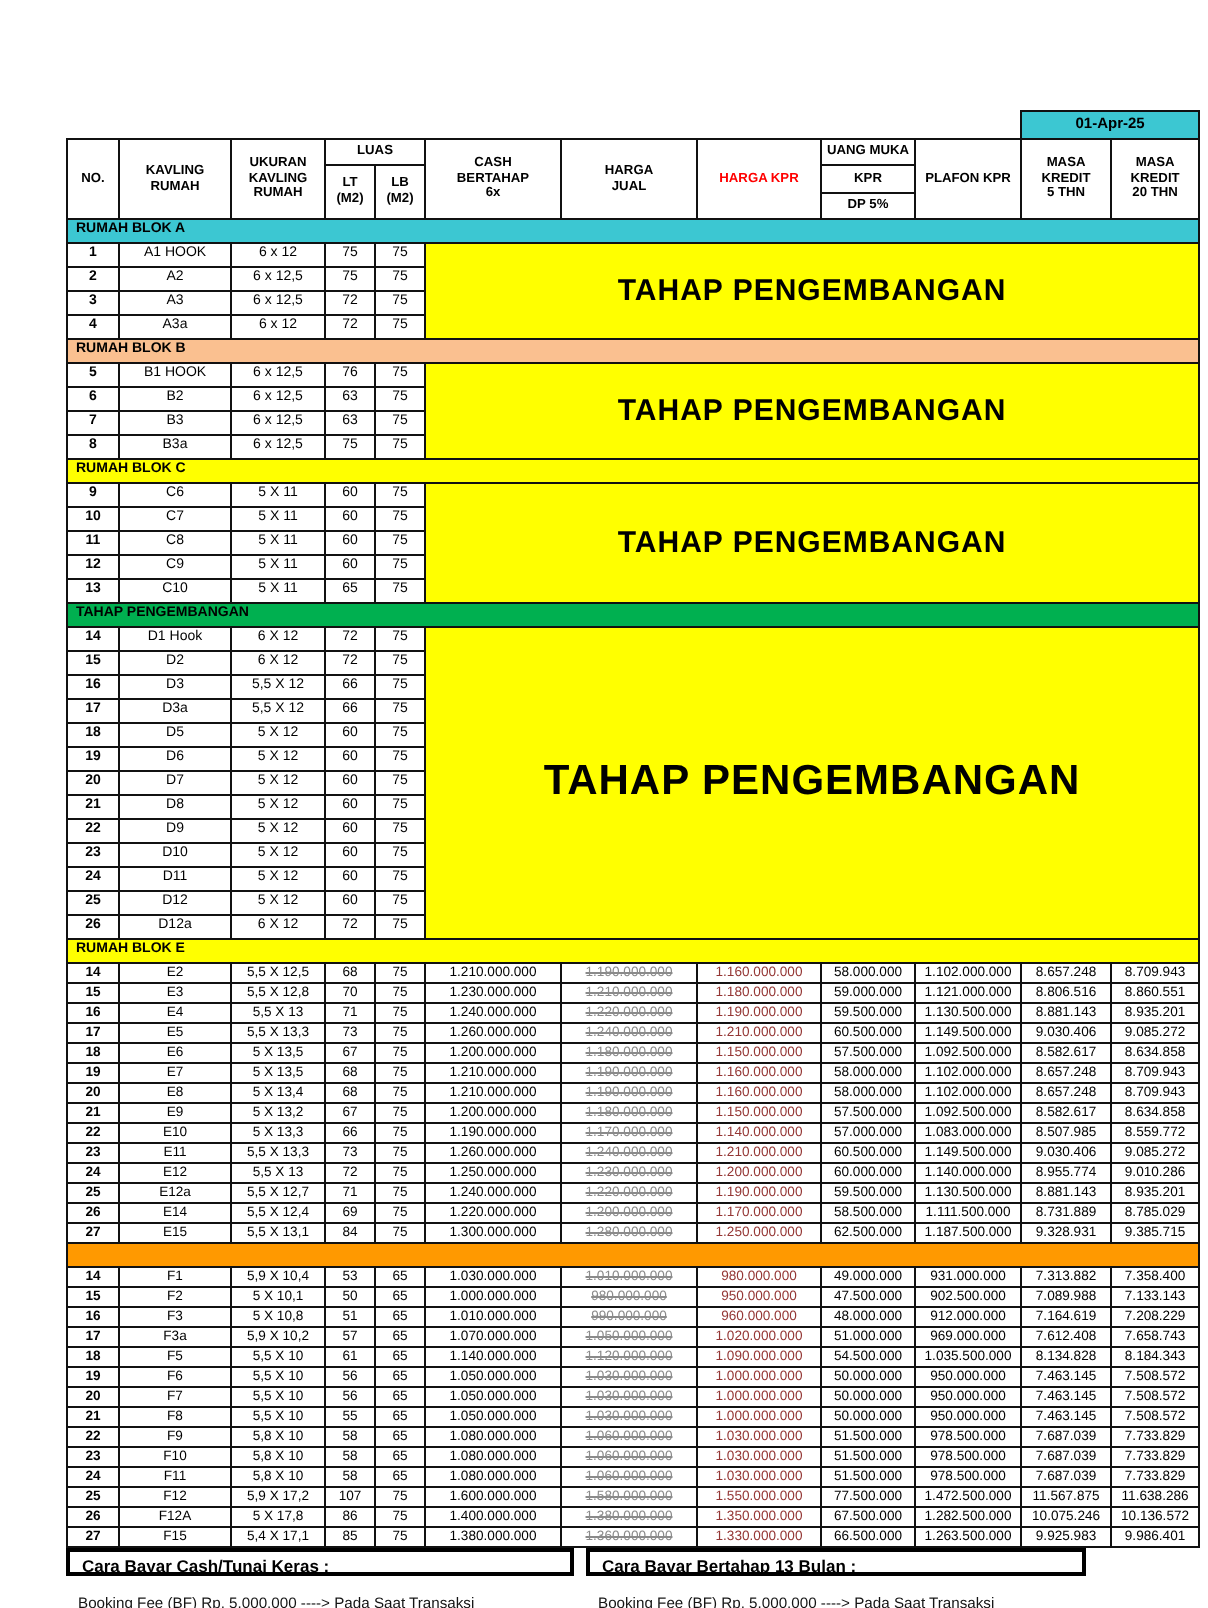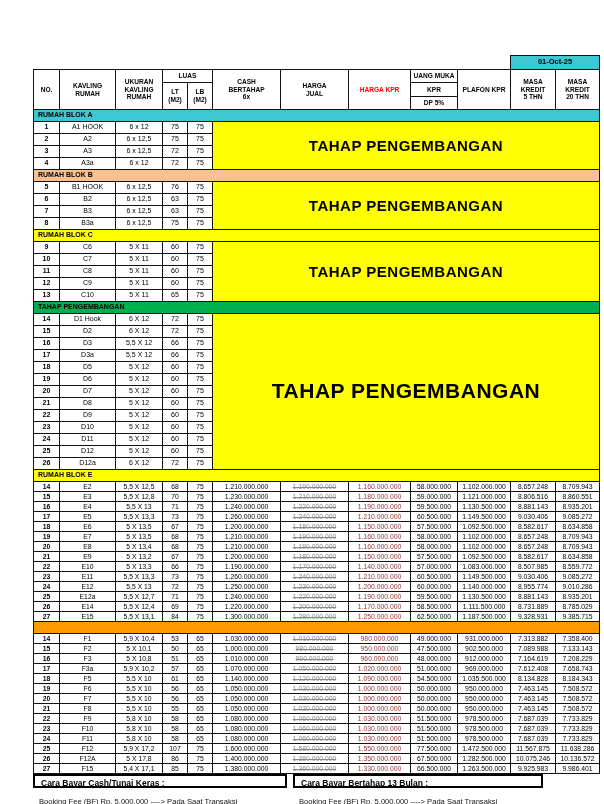--- a/index.html
+++ b/index.html
@@ -58,21 +58,21 @@
       <col style="width:68px">
         <col style="width:62px">
         <col style="width:47px">
       <col style="width:53px">
         <col style="width:45px">
         <col style="width:44px">
     </colgroup>
     <thead>
       <tr class="r-date">
         <td class="spacer" colspan="10"></td>
-        <td class="date" colspan="2">01-Oct-25</td>
+        <td class="date" colspan="2">01-Apr-25</td>
       </tr>
       <tr class="h h1">
         <td rowspan="3">NO.</td>
         <td rowspan="3">KAVLING
 RUMAH</td>
         <td rowspan="3">UKURAN
 KAVLING
 RUMAH</td>
         <td colspan="2">LUAS</td>
         <td rowspan="3">CASH

